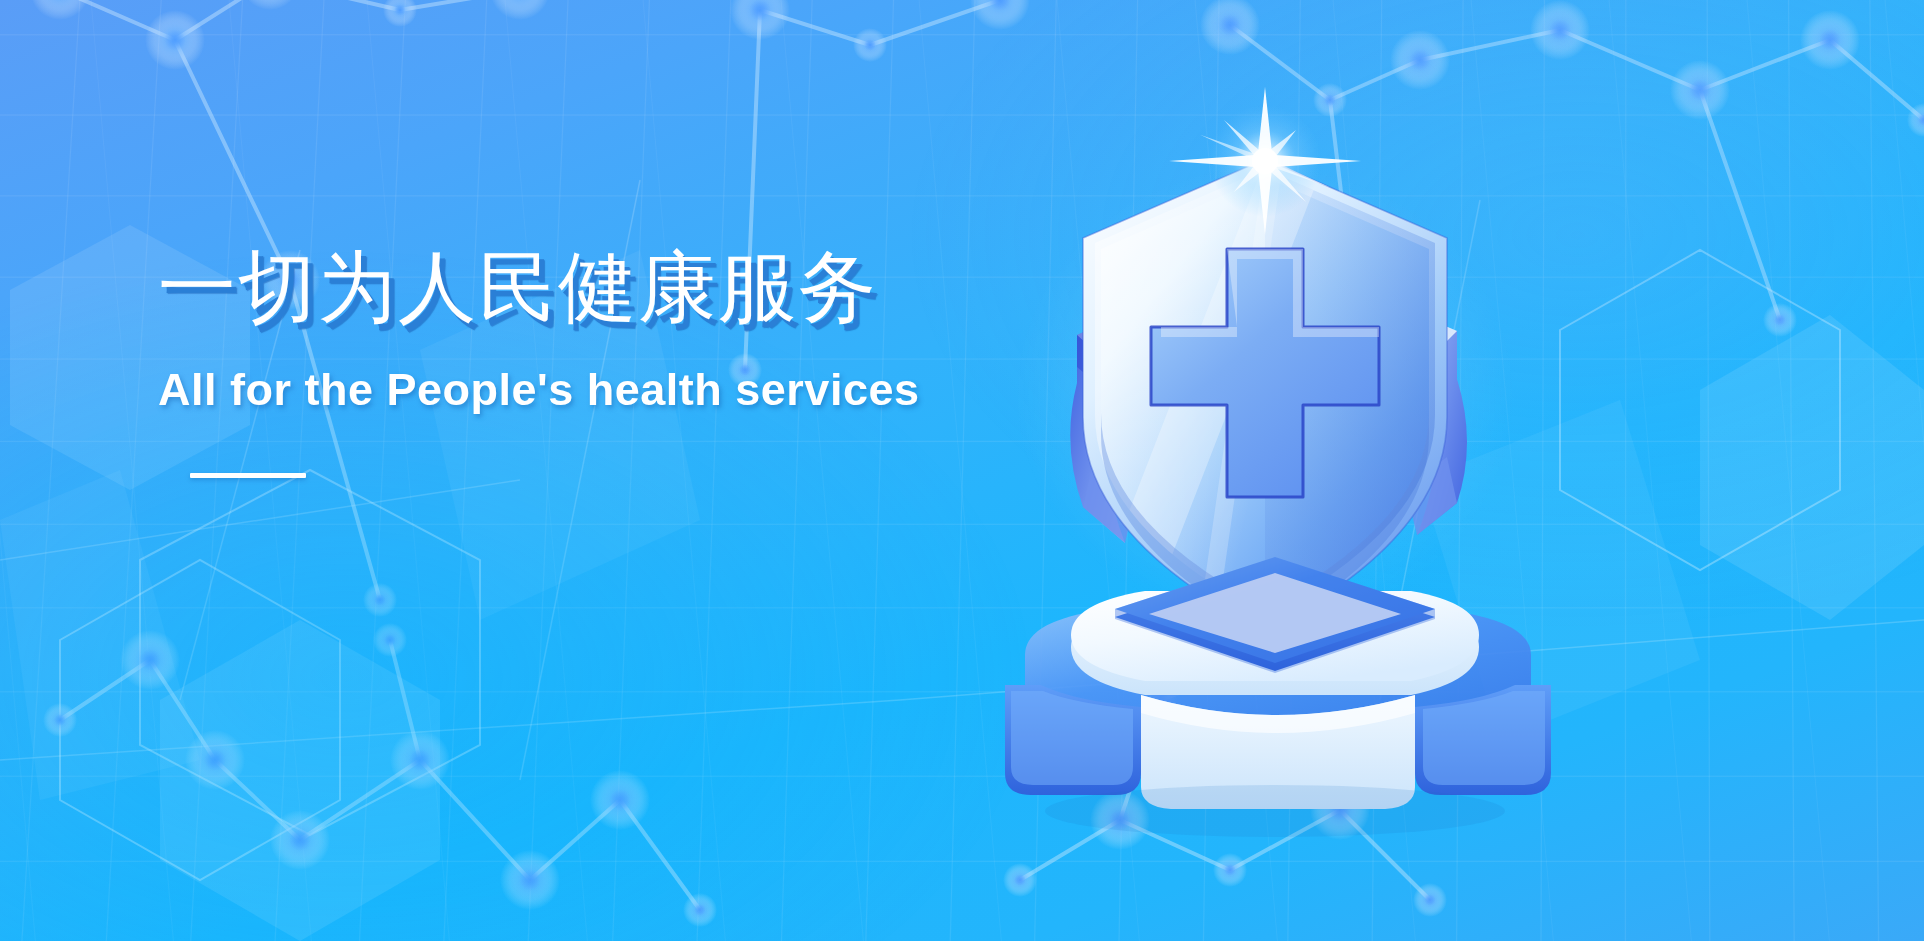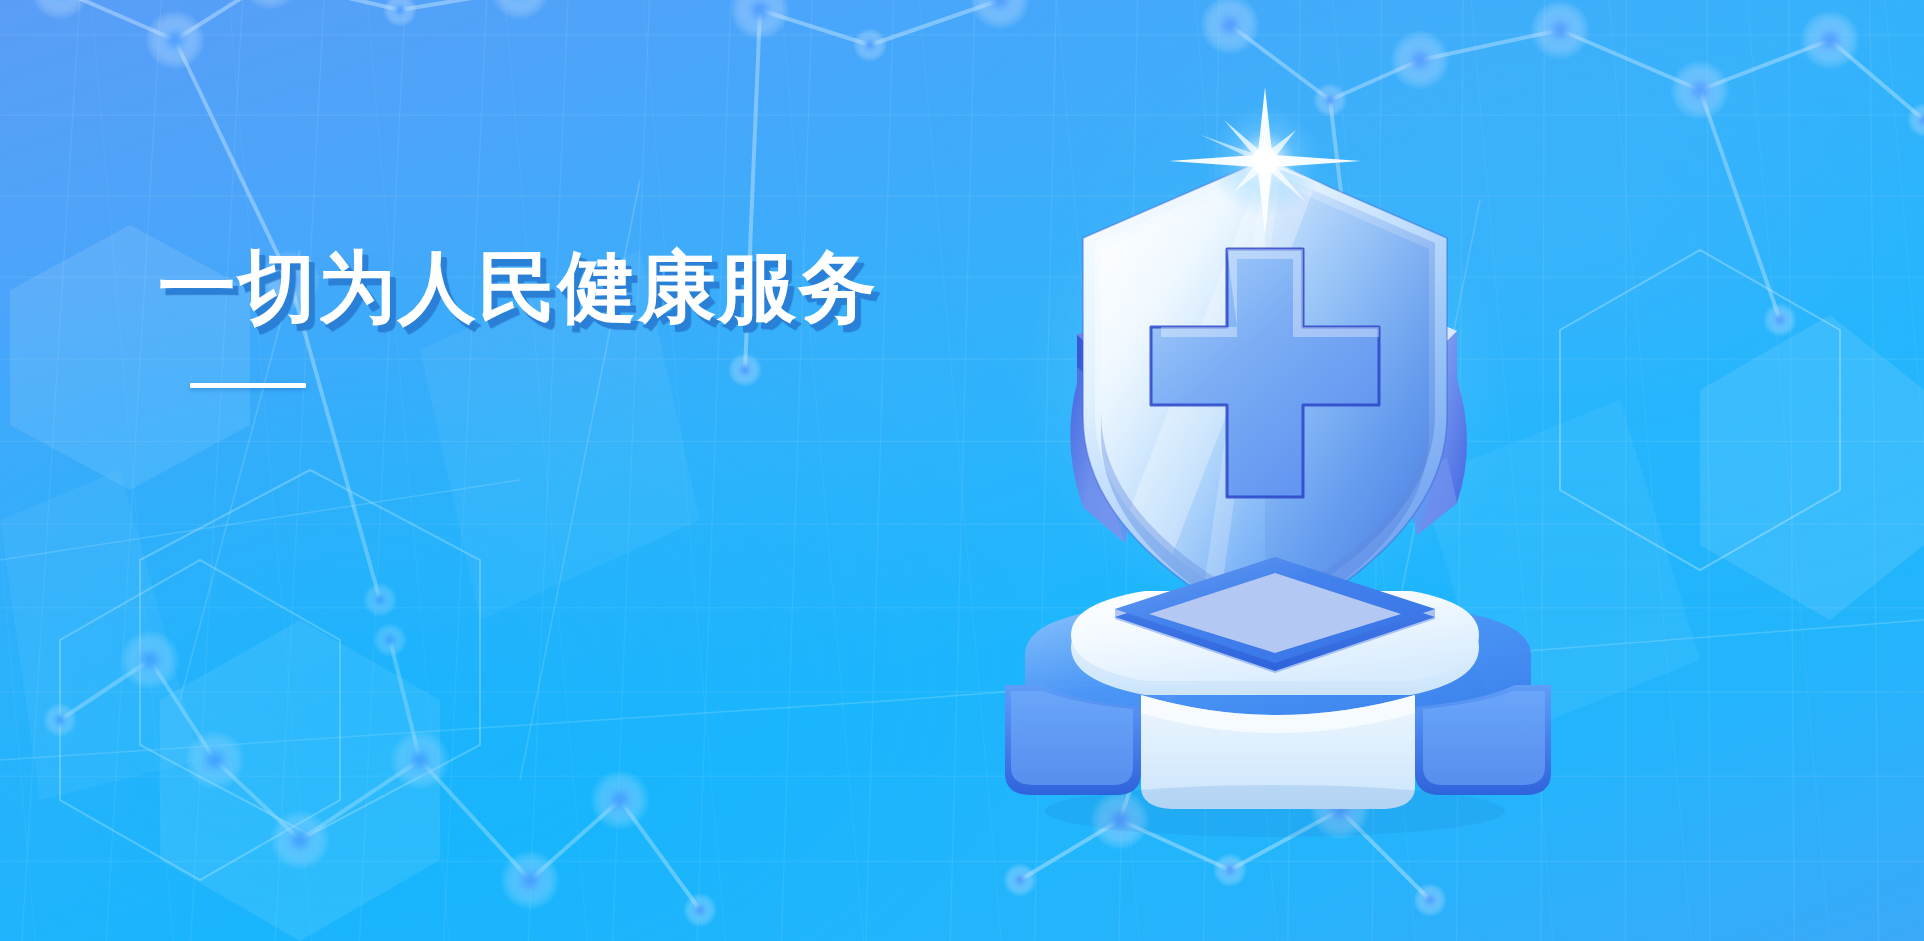--- a/index.html
+++ b/index.html
@@ -50,21 +50,21 @@
 
   
   .text-block {
     position:absolute;
     left:158px; top:248px;
     width:820px;
     z-index:20;
   }
   .headline {
     font-size:78px;
-    font-weight:bold;
+    font-weight:normal;
     color:#ffffff;
     letter-spacing:2px;
     line-height:1.0;
     white-space:nowrap;
     text-shadow:
       5px 6px 0 #2a7fd6,
       6px 7px 1px rgba(25,95,180,.55);
   }
   .subhead {
     margin-top:38px;
@@ -225,20 +225,21 @@
       <use href="#atomS" x="1430" y="900"></use>
       <use href="#atomS" x="1160" y="700"></use>
       <use href="#atomS" x="1270" y="660"></use>
     </g>
   </svg>
 
   <div class="bg-layer vignette"></div>
 
   <div class="text-block">
     <div class="headline">一切为人民健康服务</div>
+    <div class="subhead">All for the People's health services</div>
     <div class="divider"></div>
   </div>
 
   <div class="emblem">
     <svg viewBox="0 0 610 700">
       <defs>
         <linearGradient id="shieldBody" x1="0%" y1="0%" x2="100%" y2="100%">
           <stop offset="0%" stop-color="#ffffff"></stop>
           <stop offset="22%" stop-color="#eaf6ff"></stop>
           <stop offset="48%" stop-color="#a8d2fb"></stop>

